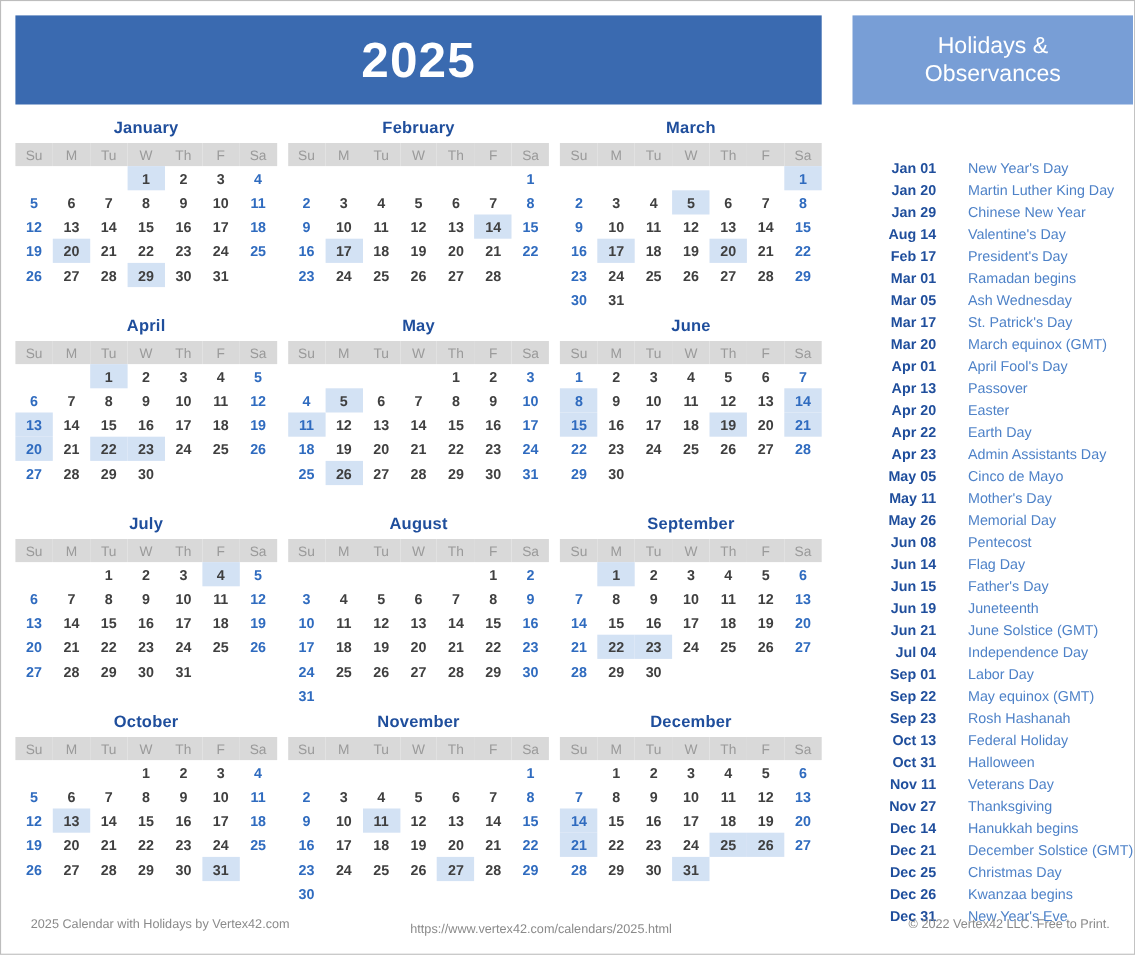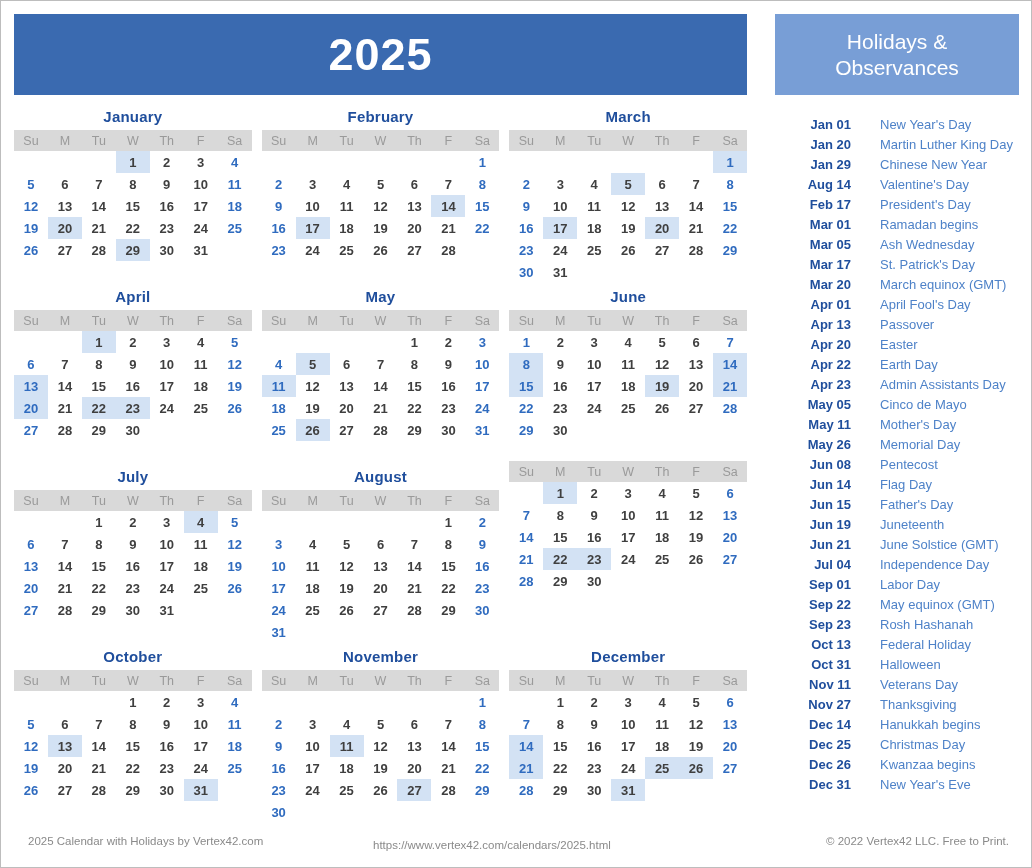--- a/index.html
+++ b/index.html
@@ -145,20 +145,21 @@
     padding-right: 12px;
     color: #1f4e9c;
     font-size: 13px;
     font-weight: bold;
     white-space: nowrap;
   }
   .holiday-name {
     color: #4e82c8;
     font-size: 13px;
     white-space: nowrap;
+    margin-top: 28px;
   }
 
   
   .footer-left {
     position: absolute;
     left: 27px;
     bottom: 20px;
     font-size: 11.5px;
     color: #8a8a8a;
     white-space: nowrap;
@@ -707,20 +708,21 @@
                   <td class="empty"></td>
                   <td class="empty"></td>
                   <td class="empty"></td>
                   <td class="empty"></td>
                   <td class="empty"></td>
                 </tr>
               </tbody>
             </table>
           </div>
           <div class="month">
+            <div class="month-name">September</div>
             <table class="month-table">
               <thead>
                 <tr>
                   <th>Su</th>
                   <th>M</th>
                   <th>Tu</th>
                   <th>W</th>
                   <th>Th</th>
                   <th>F</th>
                   <th>Sa</th>
@@ -1104,20 +1106,24 @@
           </div>
           <div class="holiday-row">
             <span class="holiday-date">Nov 27</span>
             <span class="holiday-name">Thanksgiving</span>
           </div>
           <div class="holiday-row">
             <span class="holiday-date">Dec 14</span>
             <span class="holiday-name">Hanukkah begins</span>
           </div>
           <div class="holiday-row">
+            <span class="holiday-date">Dec 21</span>
+            <span class="holiday-name">December Solstice (GMT)</span>
+          </div>
+          <div class="holiday-row">
             <span class="holiday-date">Dec 25</span>
             <span class="holiday-name">Christmas Day</span>
           </div>
           <div class="holiday-row">
             <span class="holiday-date">Dec 26</span>
             <span class="holiday-name">Kwanzaa begins</span>
           </div>
           <div class="holiday-row">
             <span class="holiday-date">Dec 31</span>
             <span class="holiday-name">New Year's Eve</span>

